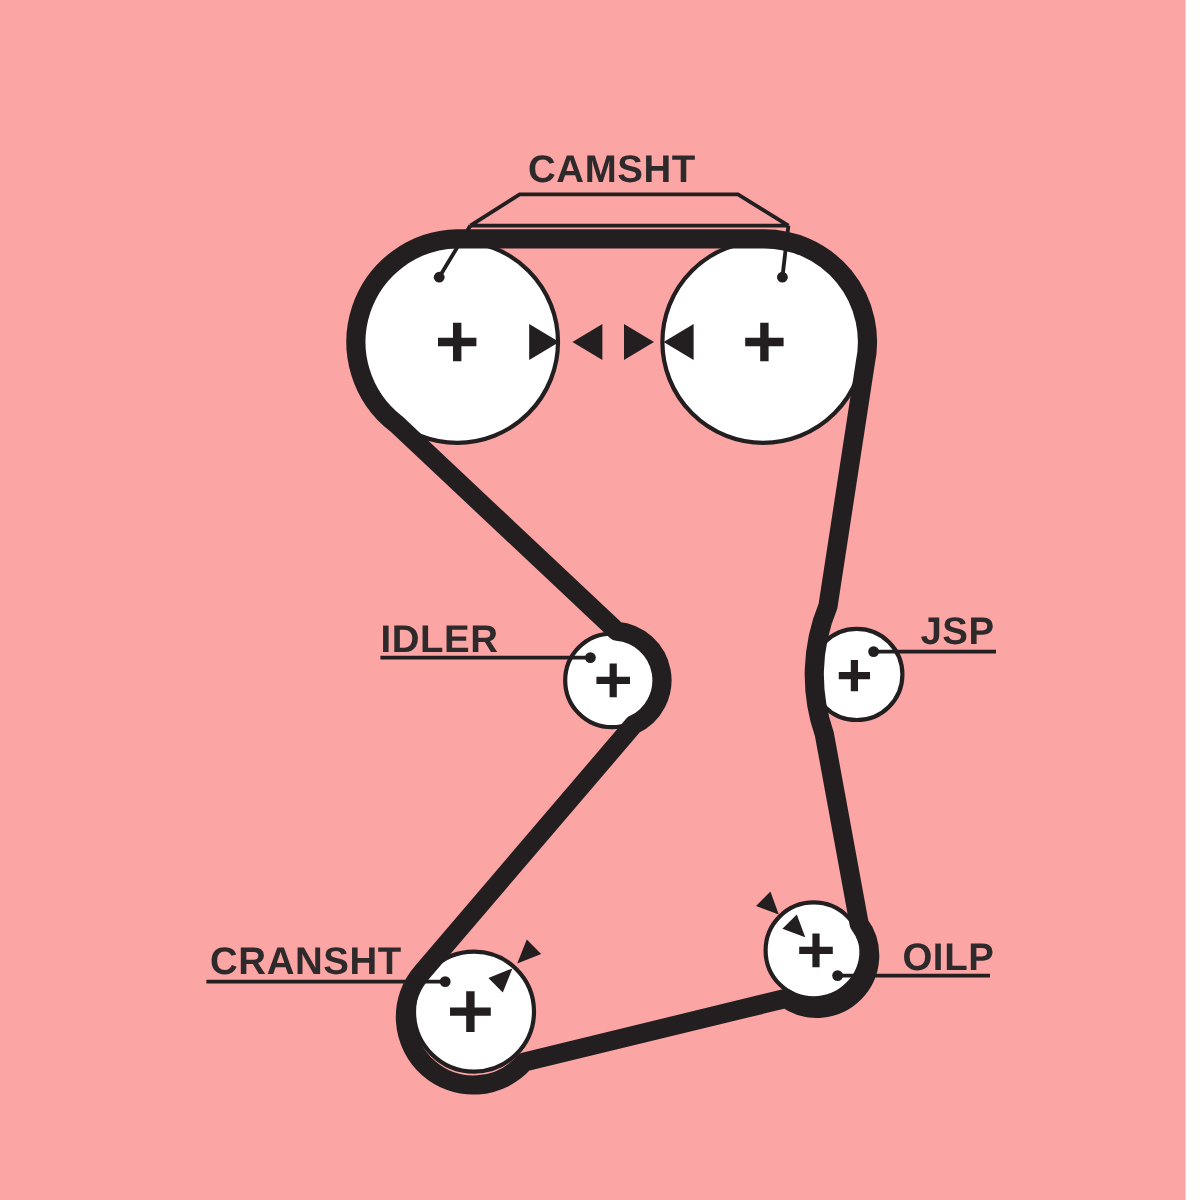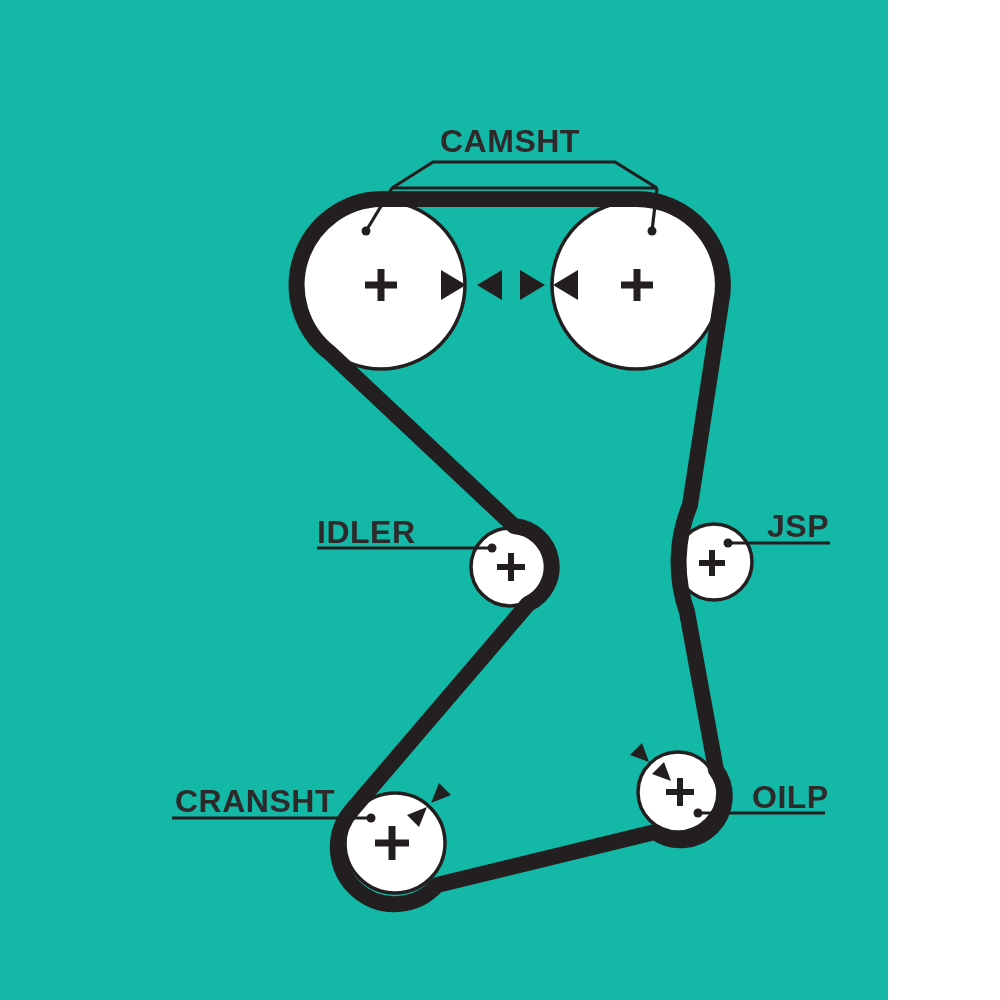--- a/index.html
+++ b/index.html
@@ -1,16 +1,16 @@
 <!DOCTYPE html>
 <html><head>
 <meta charset="utf-8">
 <style>
   html,body{margin:0;padding:0;background:#ffffff;}
-  .stage{width:888px;height:1000px;position:relative;background:#14b8a6;overflow:hidden;}
+  .stage{width:988px;height:1000px;position:relative;background:#fca5a5;overflow:hidden;}
   svg{display:block;}
   .lbl{font-family:"Liberation Sans","DejaVu Sans",sans-serif;font-size:32px;font-weight:600;fill:#2e2a2b;letter-spacing:0.5px;}
 </style>
 </head>
 <body>
 
 <div class="stage">
 <svg width="1000" height="1000" viewBox="0 0 1000 1000">
 
   <g fill="#ffffff" stroke="#231f20" stroke-width="3.5">

